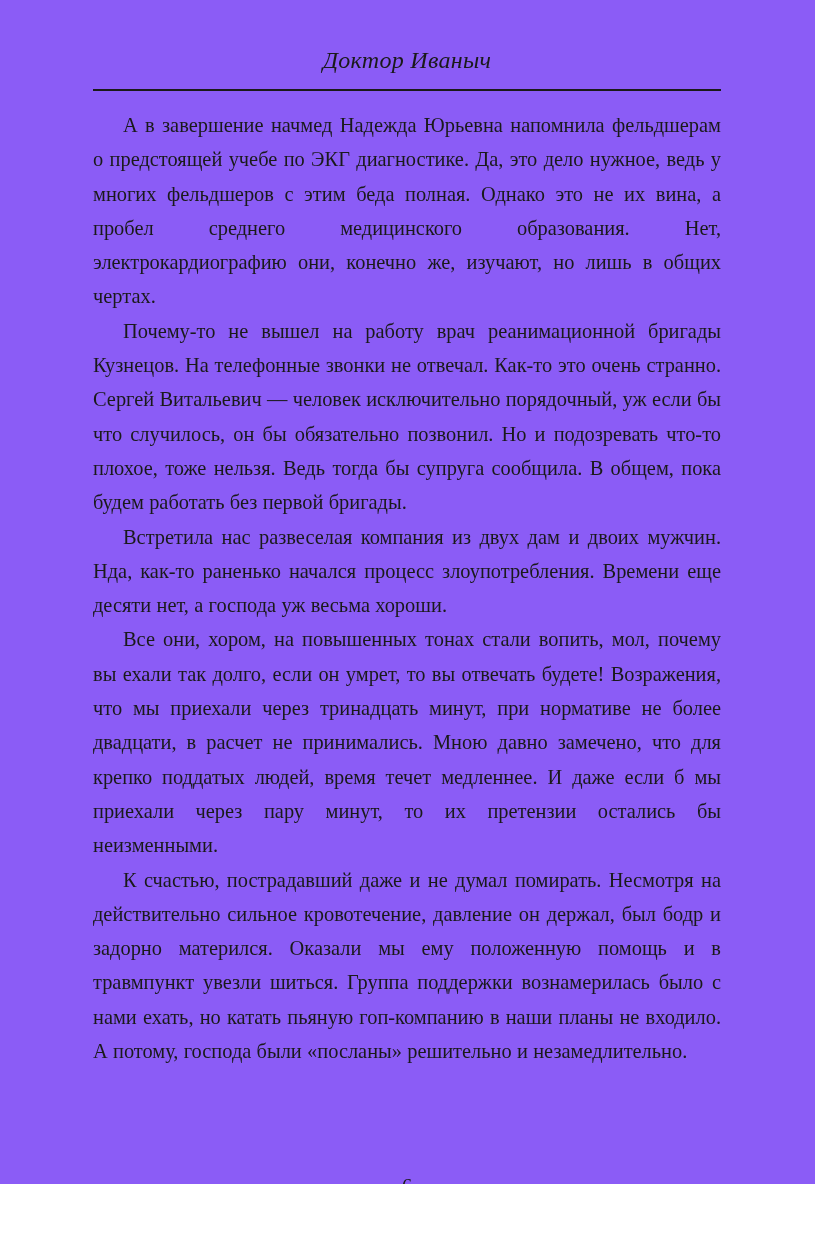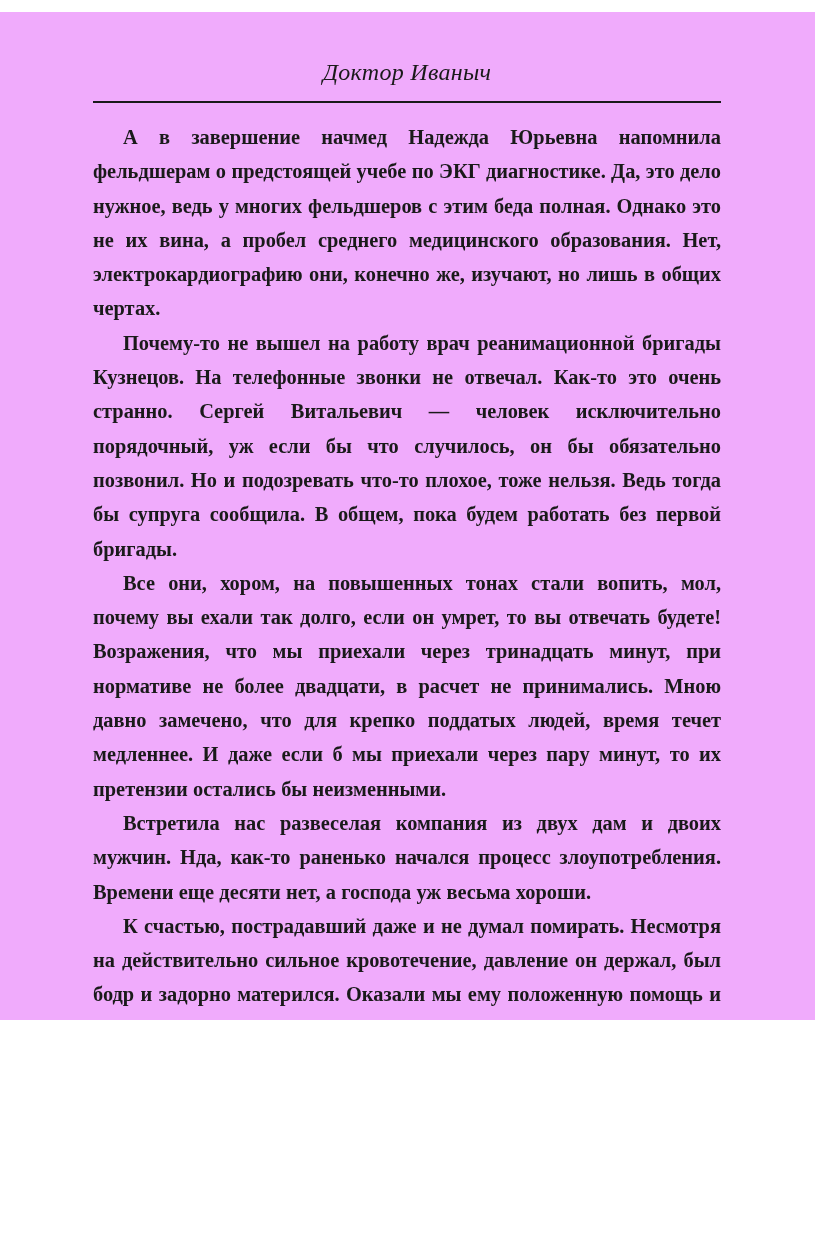--- a/index.html
+++ b/index.html
@@ -3,23 +3,23 @@
 <meta charset="utf-8">
 <style>
   html, body {
     margin: 0;
     padding: 0;
     background: #ffffff;
   }
   .page {
     position: relative;
     width: 815px;
-    height: 1008px;
-    background: #f0abfc;
-    margin: 12px auto;
+    height: 1184px;
+    background: #8b5cf6;
+    margin: 0 auto;
     overflow: hidden;
     box-sizing: border-box;
     font-family: "Liberation Serif", "DejaVu Serif", serif;
     color: #1a1a1a;
   }
 
   
   .running-head {
     position: absolute;
     left: 93px;
@@ -55,21 +55,20 @@
   .body-text p {
     margin: 0;
     text-indent: 30px;
     text-align: justify;
     text-justify: inter-word;
     font-size: 20.4px;
     line-height: 34.3px;
     hyphens: manual;
     word-spacing: 0.2px;
     color: #1a1a1a;
-    font-weight: bold;
   }
 
   
   .footer {
     position: absolute;
     left: 93px;
     top: 1178px;
     width: 628px;
     display: flex;
     align-items: center;
@@ -95,22 +94,22 @@
 <div class="page">
 
   <div class="running-head">
     <span class="running-head-title">Доктор Иваныч</span>
   </div>
   <div class="head-rule"></div>
 
   <div class="body-text">
     <p>А в завершение начмед Надежда Юрьевна напомнила фельдшерам о предстоящей учебе по ЭКГ диагностике. Да, это дело нужное, ведь у многих фельдшеров с этим беда полная. Однако это не их вина, а пробел среднего медицинского образования. Нет, электрокардиографию они, конечно же, изучают, но лишь в общих чертах.</p>
     <p>Почему-то не вышел на работу врач реанимационной бригады Кузнецов. На телефонные звонки не отвечал. Как-то это очень странно. Сергей Витальевич — человек исключительно порядочный, уж если бы что случилось, он бы обязательно позвонил. Но и подозревать что-то плохое, тоже нельзя. Ведь тогда бы супруга сообщила. В общем, пока будем работать без первой бригады.</p>
+    <p>Встретила нас развеселая компания из двух дам и двоих мужчин. Нда, как-то раненько начался процесс злоупотребления. Времени еще десяти нет, а господа уж весьма хороши.</p>
     <p>Все они, хором, на повышенных тонах стали вопить, мол, почему вы ехали так долго, если он умрет, то вы отвечать будете! Возражения, что мы приехали через тринадцать минут, при нормативе не более двадцати, в расчет не принимались. Мною давно замечено, что для крепко поддатых людей, время течет медленнее. И даже если б мы приехали через пару минут, то их претензии остались бы неизменными.</p>
-    <p>Встретила нас развеселая компания из двух дам и двоих мужчин. Нда, как-то раненько начался процесс злоупотребления. Времени еще десяти нет, а господа уж весьма хороши.</p>
     <p>К счастью, пострадавший даже и не думал помирать. Несмотря на действительно сильное кровотечение, давление он держал, был бодр и задорно матерился. Оказали мы ему положенную помощь и в травмпункт увезли шиться. Группа поддержки вознамерилась было с нами ехать, но катать пьяную гоп-компанию в наши планы не входило. А потому, господа были «посланы» решительно и незамедлительно.</p>
   </div>
 
   <div class="footer">
     <span class="footer-rule"></span>
     <span class="page-number">6</span>
     <span class="footer-rule"></span>
   </div>
 
 </div>

